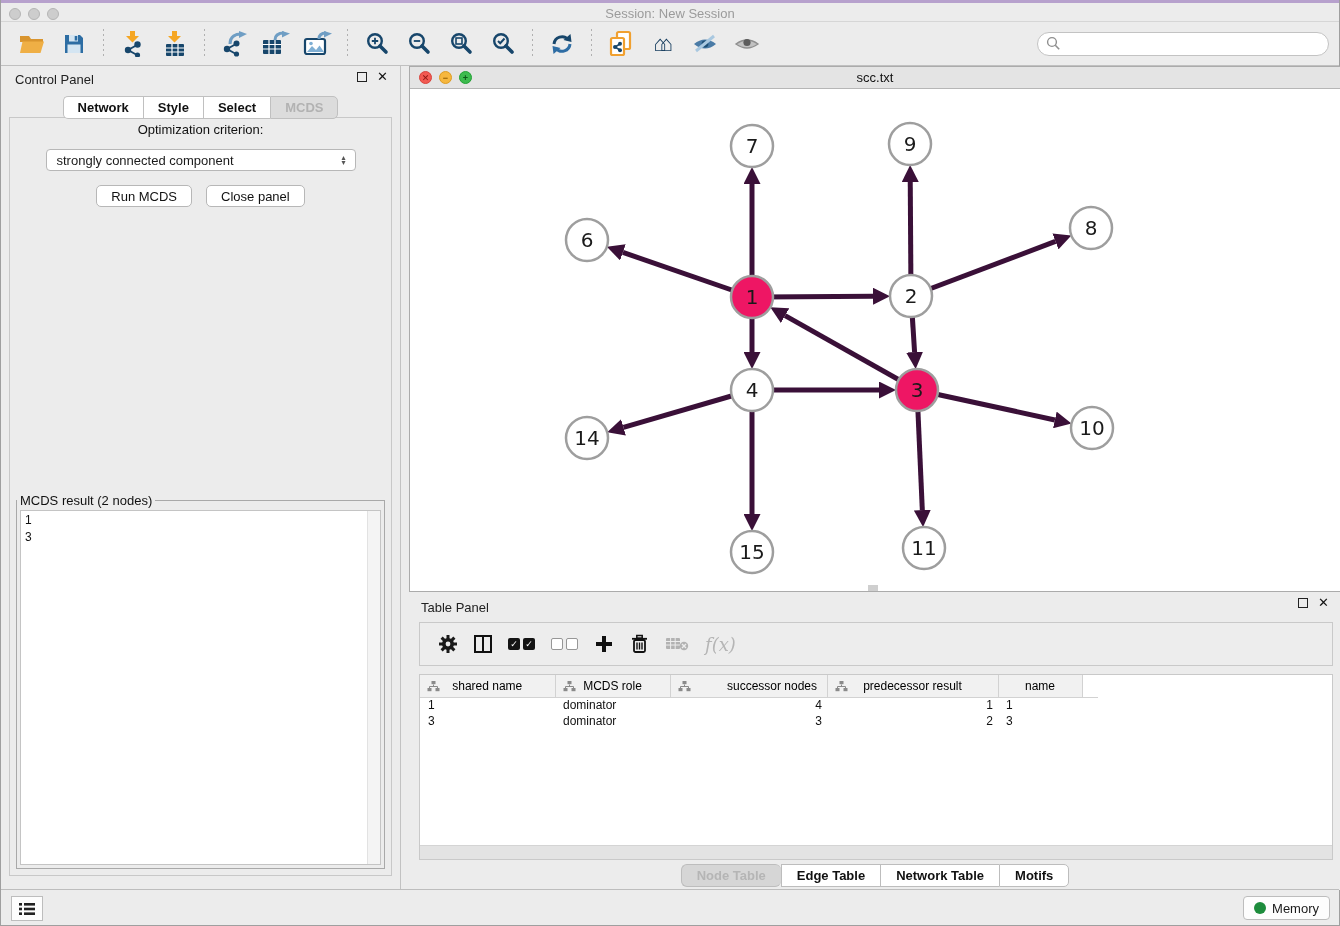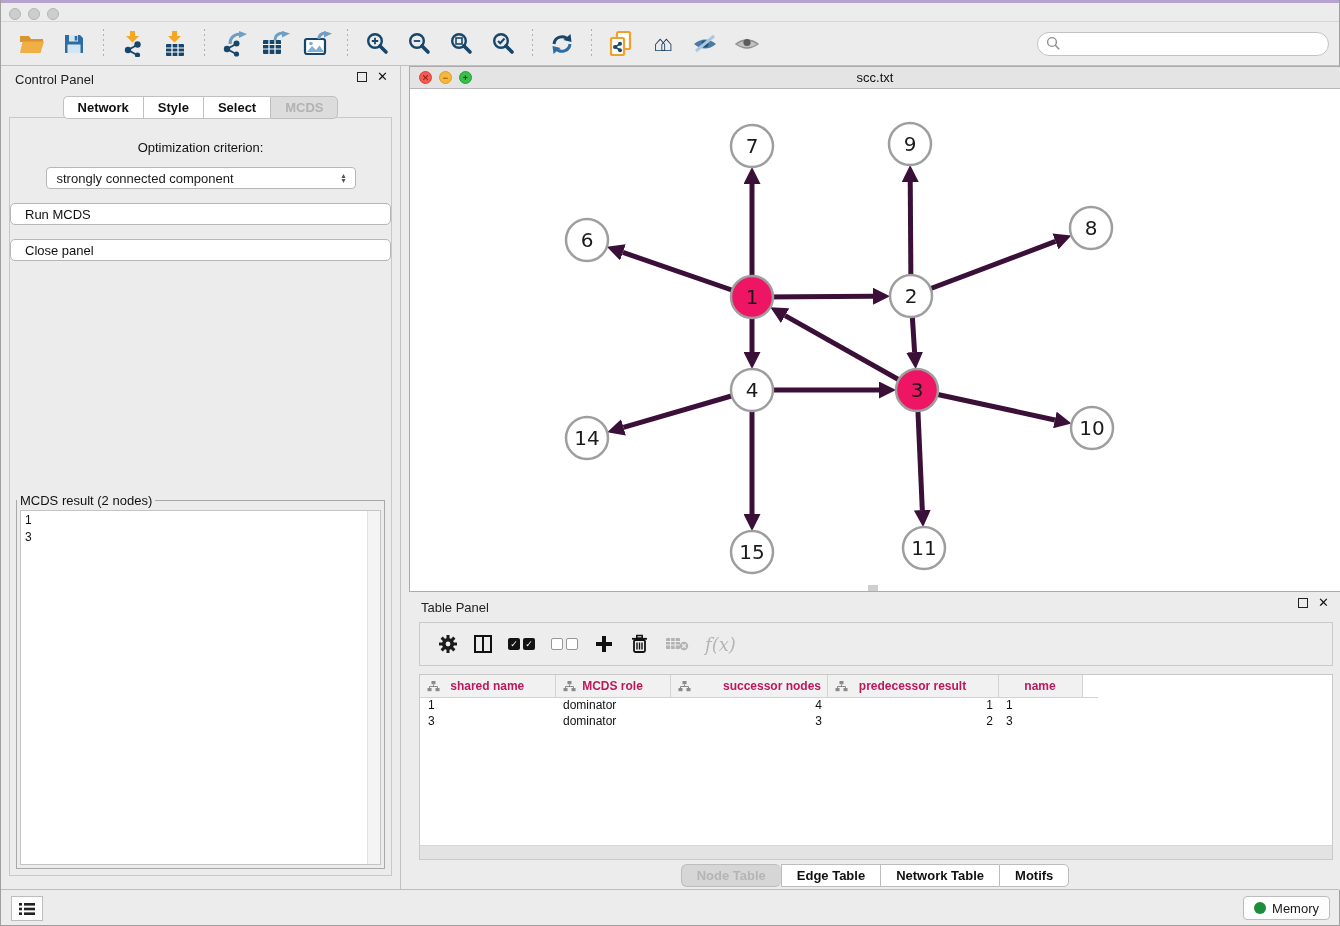--- a/index.html
+++ b/index.html
@@ -48,27 +48,27 @@
   .cp-tabs { position:relative; display:flex; justify-content:center; margin-top:4px; z-index:2; }
   .seg { display:flex; }
   .seg .tab { padding:3px 14px; font-size:13px; font-weight:bold; background:#fff;
     border:1px solid #c0c0c0; border-right:none; color:#111; cursor:default; }
   .seg .tab:first-child { border-radius:5px 0 0 5px; }
   .seg .tab:last-child { border-radius:0 5px 5px 0; border-right:1px solid #c0c0c0; }
   .seg .tab.active { background:#dcdcdc; color:#b2b2b2; }
 
   .cp-body { position:absolute; left:8px; right:8px; top:51px; bottom:14px;
     border:1px solid #c8c8c8; background:#ececec; }
-  .opt-label { text-align:center; margin-top:22px; font-size:13px; color:#111; }
+  .opt-label { text-align:center; margin-top:4px; font-size:13px; color:#111; }
   .select-row { display:flex; justify-content:center; margin-top:12px; }
   .mac-select { width:310px; height:22px; background:#fff; border:1px solid #b7b7b7;
     border-radius:4px; display:flex; align-items:center; padding-left:10px; font-size:13px; }
   .mac-select .stepper { margin-left:auto; width:18px; display:flex; flex-direction:column;
     align-items:center; line-height:5px; font-size:8px; color:#555; padding-right:4px;}
-  .btn-row { display:flex; justify-content:center; gap:14px; margin-top:14px;flex-direction:column; }
+  .btn-row { display:flex; justify-content:center; gap:14px; margin-top:14px; }
   .mac-btn { height:22px; padding:0 14px; background:#fff; border:1px solid #b7b7b7;
     border-radius:5px; font-size:13px; color:#111; display:flex; align-items:center; cursor:default; }
 
   .result-box { position:absolute; left:6px; right:6px; top:375px; bottom:6px;
     border:1px solid #a9a9a9; }
   .result-box legend { font-size:13px; color:#111; padding:0 3px; }
   .result-inner { position:absolute; left:3px; right:3px; top:2px; bottom:3px;
     background:#fff; border:1px solid #c4c4c4; }
   .result-text { position:absolute; left:0; top:0; right:14px; bottom:0;
     font-size:12px; line-height:17px; padding:1px 4px; white-space:pre; color:#111; }
@@ -105,21 +105,21 @@
   .unchk { width:12px; height:12px; border-radius:2px; background:#fff; border:1.5px solid #979797; }
   .cols-icon { width:18px; height:18px; border:2px solid #111; position:relative; }
   .cols-icon:before { content:""; position:absolute; left:50%; top:0; bottom:0; width:2px;
     background:#111; transform:translateX(-50%); }
   .fx { font-family:"DejaVu Serif",serif; font-style:italic; font-size:18px; color:#b5b5b5; }
 
   .tp-table-wrap { position:absolute; left:10px; right:8px; top:82px; height:186px;
     background:#fff; border:1px solid #c9c9c9; }
   table.node-table { border-collapse:collapse; table-layout:fixed; font-size:12px; }
   .node-table th { height:22px; background:#f1f1f1; border:1px solid #d2d2d2; border-top:none;
-    font-weight:bold; color:#be185d; position:relative; padding:0; }
+    font-weight:normal; color:#000000; position:relative; padding:0; }
   .node-table th:first-child { border-left:none; }
   .node-table th .th-inner { display:flex; align-items:center; justify-content:center; gap:6px; }
   .node-table th .sort-ic { position:absolute; left:7px; top:5px; }
   .node-table td { height:16px; padding:0 8px; color:#111; white-space:nowrap; overflow:hidden; }
   .node-table td.num { text-align:right; padding-right:5px; }
   .hscroll { position:absolute; left:0; right:0; bottom:0; height:14px;
     background:#e3e3e3; border-top:1px solid #d4d4d4; }
 
   .tp-tabs { position:absolute; left:0; right:0; top:272px; display:flex; justify-content:center; }
   .tp-tabs .tab { padding:3px 15px; font-size:13px; font-weight:bold; background:#fff;
@@ -141,20 +141,21 @@
 <body>
 
 <div class="app">
 
   <div class="titlebar">
     <div class="lights">
       <span class="light"></span>
       <span class="light"></span>
       <span class="light"></span>
     </div>
+    <div class="title">Session: New Session</div>
   </div>
 
   <div class="toolbar">
     <div class="tbtn">
       <svg width="26" height="22" viewBox="0 0 26 22">
         <path d="M1 3h9l2 3h12v3H1z" fill="#d9952f"></path>
         <path d="M3.5 8.5h21.5L21.5 20H1z" fill="#efaf45"></path>
       </svg>
     </div>
     <div class="tbtn">

